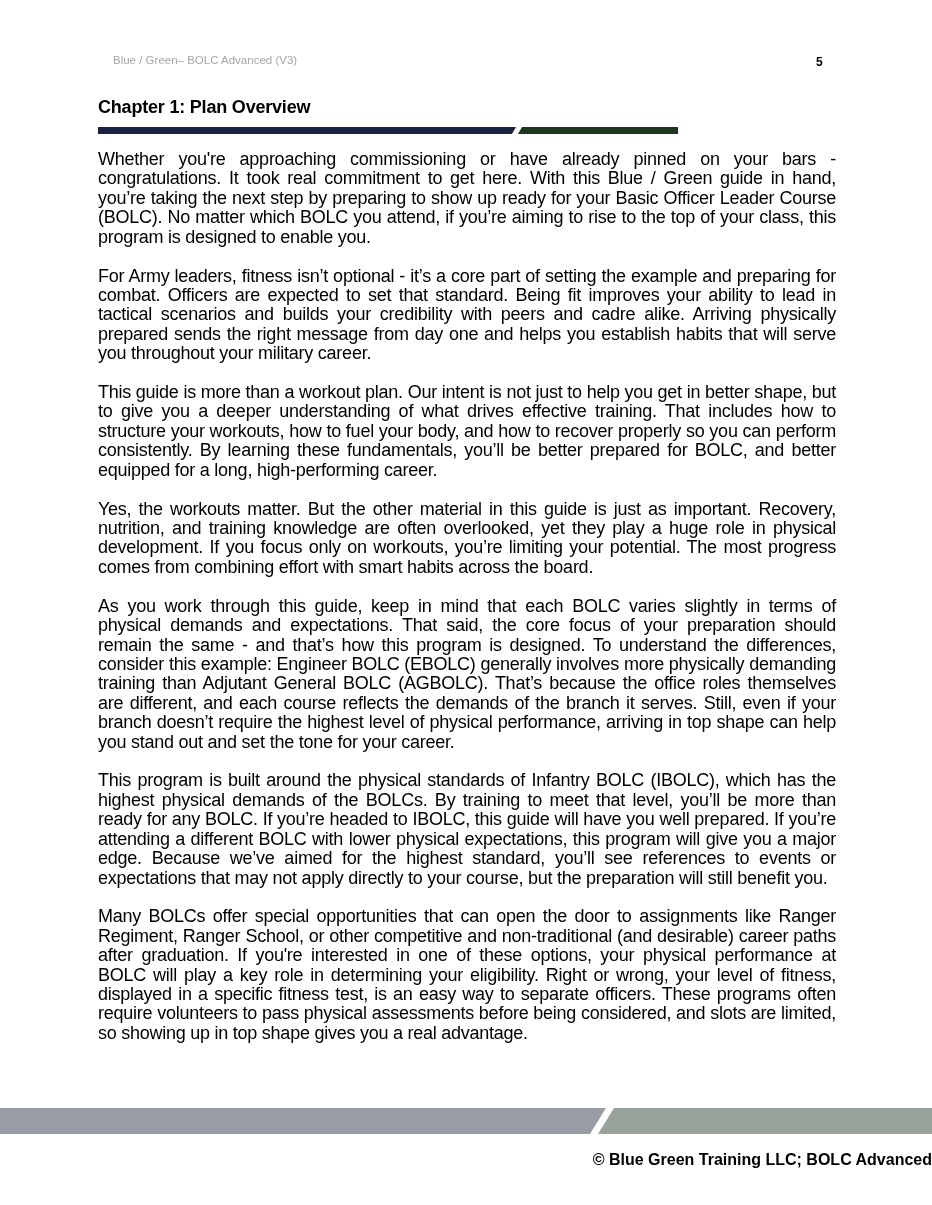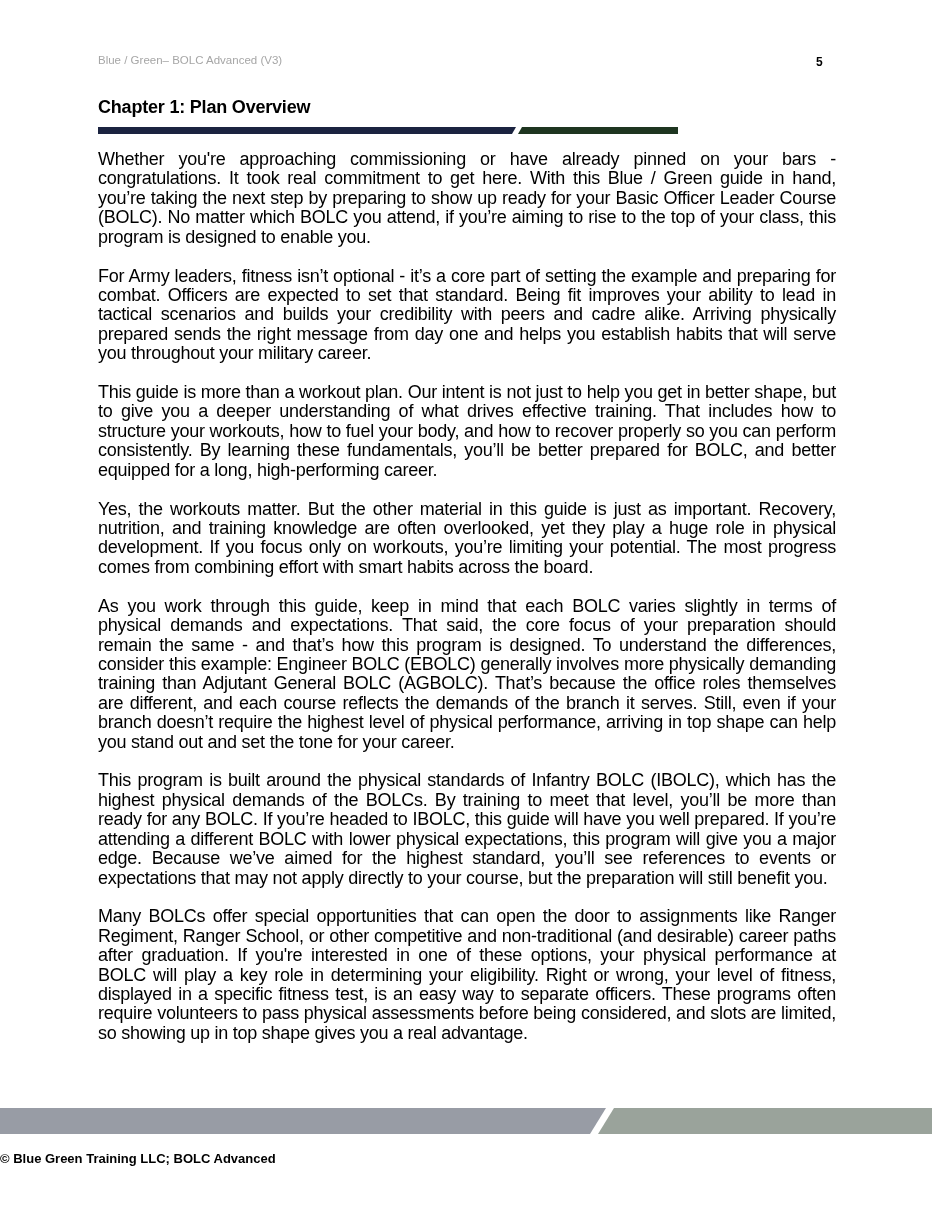--- a/index.html
+++ b/index.html
@@ -1,24 +1,24 @@
 <!DOCTYPE html>
 <html><head>
 <meta charset="utf-8">
 <style>
   html, body { margin: 0; padding: 0; background: #ffffff; }
   body { width: 932px; height: 1205px; position: relative; overflow: hidden; font-family: "Liberation Sans", sans-serif; color: #000; }
-  .running-head { position: absolute; left: 98px; top: 54px; font-size: 11.5px; color: #a6a6a6; }
+  .running-head { position: absolute; left: 113px; top: 54px; font-size: 11.5px; color: #a6a6a6; }
   .page-num { position: absolute; left: 816px; top: 55px; font-size: 12px; font-weight: bold; color: #000; }
   .chapter-title { position: absolute; left: 98px; top: 97px; margin: 0; font-size: 18px; font-weight: bold; letter-spacing: -0.2px; }
   .title-rule { position: absolute; left: 98px; top: 127px; width: 580px; height: 7px; }
   .content { position: absolute; left: 98px; top: 150px; width: 738px; }
   .content p { margin: 0 0 19.5px 0; font-size: 18px; line-height: 19.4px; text-align: justify; letter-spacing: -0.25px; }
   .footer-band { position: absolute; left: 0; top: 1108px; width: 932px; height: 26px; }
-  .footer-text { position: absolute; left: 0; top: 1151px; width: 932px; text-align: left; font-size: 13px; font-weight: bold; }
+  .footer-text { position: absolute; left: 0; top: 1151px; width: 932px; text-align: right; font-size: 16px; font-weight: bold; }
 </style>
 </head>
 <body>
 
 <div class="running-head">Blue / Green– BOLC Advanced (V3)</div>
 <div class="page-num">5</div>
 
 <h1 class="chapter-title">Chapter 1: Plan Overview</h1>
 
 <svg class="title-rule" viewBox="0 0 580 7" preserveAspectRatio="none">

